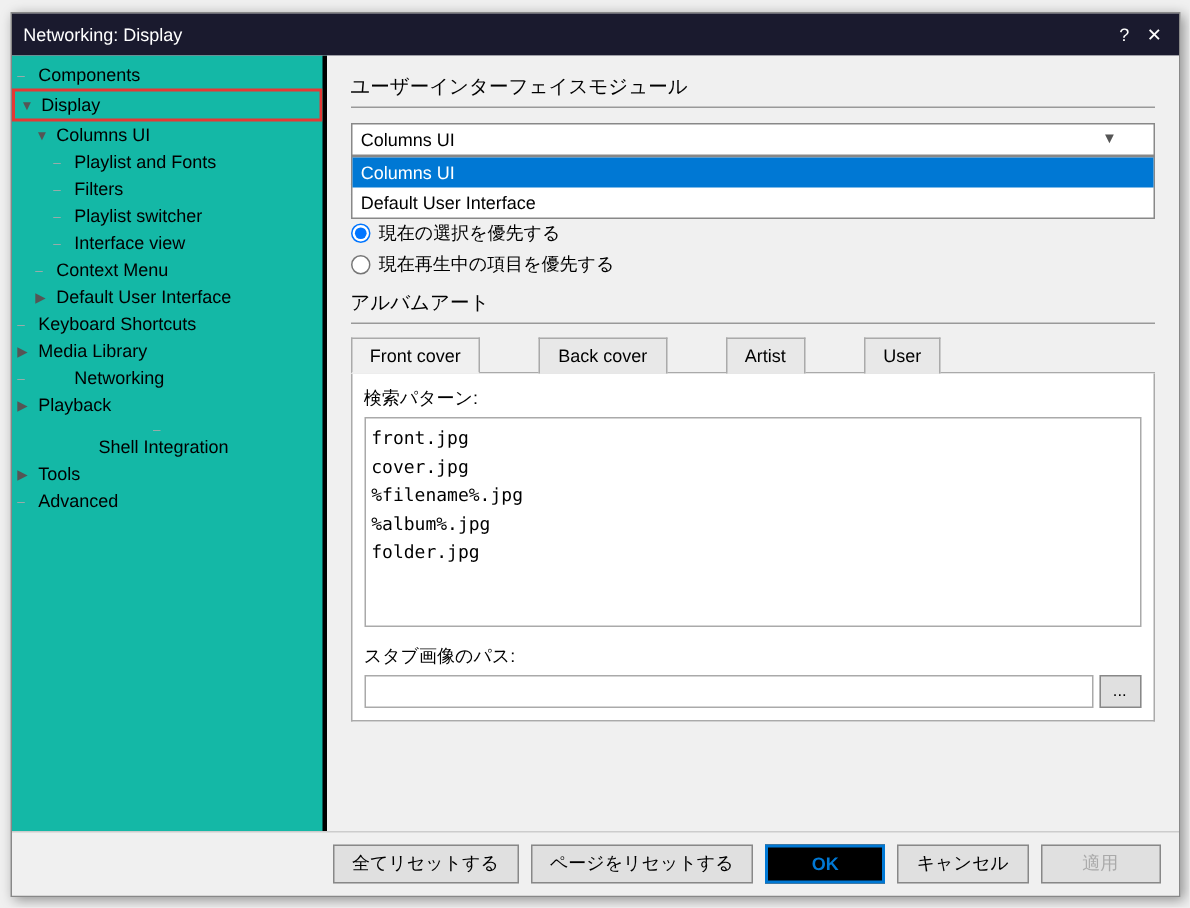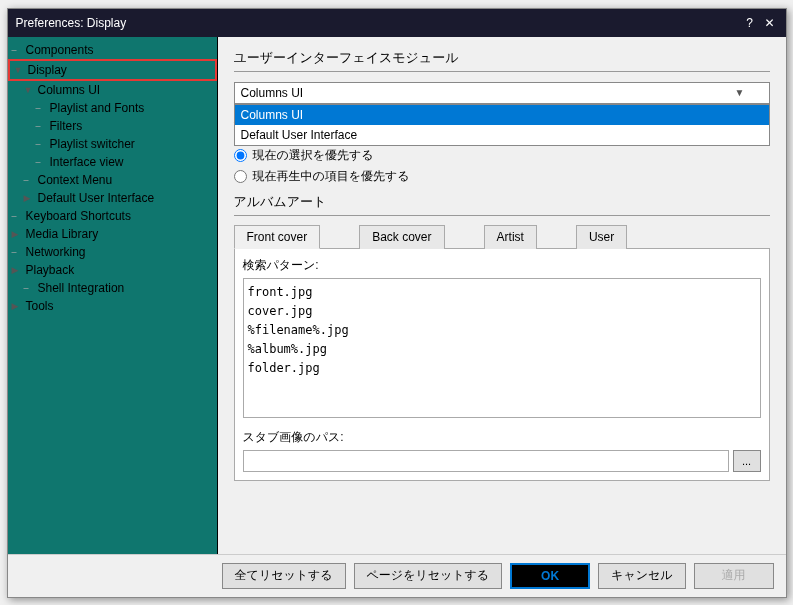--- a/index.html
+++ b/index.html
@@ -54,22 +54,22 @@
       align-items: center;
       justify-content: center;
     }
     .content-area {
       display: flex;
       flex: 1;
       overflow: hidden;
     }
     .sidebar {
       width: 210px;
-      background: #0f766e;
-      border-right: 1px solid #000000;
+      background: #14b8a6;
+      border-right: 3px solid #000000;
       overflow-y: auto;
       padding: 4px 0;
       flex-shrink: 0;
     }
     .tree-item {
       padding: 2px 4px 2px 0;
       cursor: pointer;
       white-space: nowrap;
       display: flex;
       align-items: center;
@@ -262,21 +262,21 @@
       color: #aaa;
       cursor: default;
     }
   </style>
 </head>
 <body>
 
 <div class="window">
 
   <div class="title-bar">
-    <span class="title-bar-text">Preferences: Display</span>
+    <span class="title-bar-text">Networking: Display</span>
     <div class="title-bar-controls">
       <button class="title-btn">?</button>
       <button class="title-btn">✕</button>
     </div>
   </div>
 
   <div class="content-area">
 
     <div class="sidebar" id="sidebar-tree">
         <div class="tree-item" style="padding-left: 4px;">
@@ -316,35 +316,39 @@
           <span>Default User Interface</span>
         </div>
         <div class="tree-item" style="padding-left: 4px;">
           <span class="tree-arrow leaf"></span>
           <span>Keyboard Shortcuts</span>
         </div>
         <div class="tree-item" style="padding-left: 4px;">
           <span class="tree-arrow closed"></span>
           <span>Media Library</span>
         </div>
-        <div class="tree-item" style="padding-left: 4px;">
+        <div class="tree-item" style="padding-left: 4px; gap: 24px;">
           <span class="tree-arrow leaf"></span>
           <span>Networking</span>
         </div>
         <div class="tree-item" style="padding-left: 4px;">
           <span class="tree-arrow closed"></span>
           <span>Playback</span>
         </div>
-        <div class="tree-item" style="padding-left: 16px;">
+        <div class="tree-item" style="padding-left: 0; flex-direction: column;">
           <span class="tree-arrow leaf"></span>
           <span>Shell Integration</span>
         </div>
         <div class="tree-item" style="padding-left: 4px;">
           <span class="tree-arrow closed"></span>
           <span>Tools</span>
+        </div>
+        <div class="tree-item" style="padding-left: 4px;">
+          <span class="tree-arrow leaf"></span>
+          <span>Advanced</span>
         </div>
       </div>
 
     <div class="main-panel">
 
       <div class="section-title">ユーザーインターフェイスモジュール</div>
 
       <div class="dropdown-container">
         <div class="dropdown-box">
           <span>Columns UI</span>

